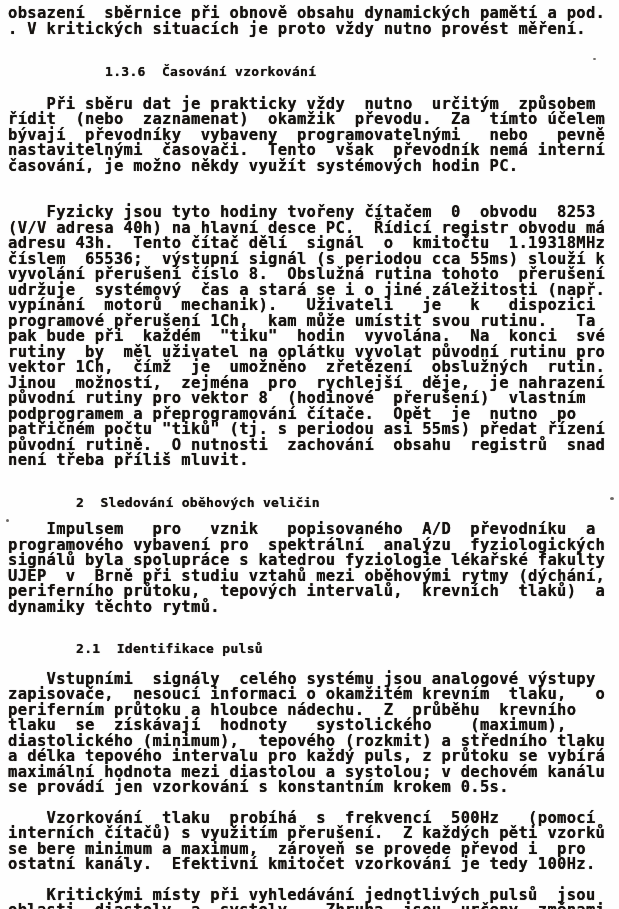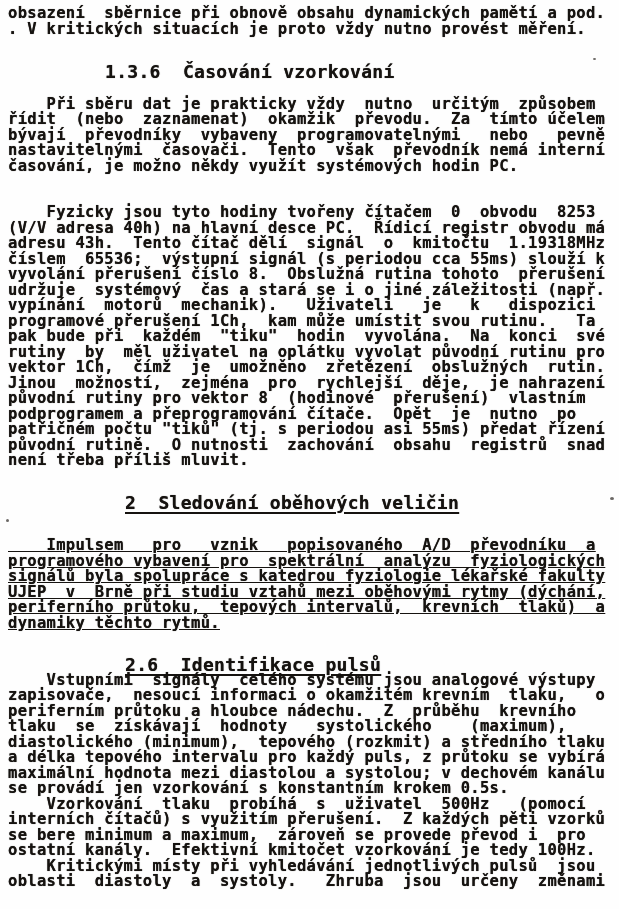--- a/index.html
+++ b/index.html
@@ -22,37 +22,36 @@
     letter-spacing: 0.3px;
     box-sizing: border-box;
     padding: 6px 8px 0 8px;
     text-shadow: 0 0 0.7px rgba(10, 8, 5, 0.85);
   }
   .para, .heading {
     margin: 0;
     white-space: pre-wrap;
   }
   .heading {
-    font-size: 18px;
+    font-size: 13px;
   }
   .heading-136 {
     margin-top: 27px;
     margin-left: 97px;
   }
   .heading-underlined {
-    text-decoration: underline;
     text-decoration-thickness: 1.6px;
     text-underline-offset: 3px;
-    margin-left: 117px;
+    margin-left: 68px;
   }
   .mt-h2   { margin-top: 26px; }
   .mt-p1   { margin-top: 17px; }
   .mt-p2   { margin-top: 31px; }
-  .mt-imp  { margin-top: 28px; text-decoration: underline; }
-  .mt-std  { margin-top: 0; }
+  .mt-imp  { margin-top: 12px; }
+  .mt-std  { margin-top: 15px; }
   
   .noise {
     position: absolute;
     background: #3a3632;
     border-radius: 50%;
     opacity: 0.75;
   }
   .n1 { left: 428px; top: 146px; width: 3px; height: 3px; }
   .n2 { left: 610px; top: 497px; width: 4px; height: 3px; }
   .n3 { left: 6px;   top: 519px; width: 3px; height: 3px; }
@@ -96,32 +95,32 @@
 
   <h2 class="heading heading-underlined mt-h2">2  Sledování oběhových veličin</h2>
 
   <p class="para mt-imp">    Impulsem   pro   vznik   popisovaného  A/D  převodníku  a
 programového vybavení pro  spektrální  analýzu  fyziologických
 signálů byla spolupráce s katedrou fyziologie lékařské fakulty
 UJEP  v  Brně při studiu vztahů mezi oběhovými rytmy (dýchání,
 periferního průtoku,  tepových intervalů,  krevních  tlaků)  a
 dynamiky těchto rytmů.</p>
 
-  <h2 class="heading heading-underlined mt-h2">2.6  Identifikace pulsů</h2>
+  <h2 class="heading heading-underlined mt-h2">2.1  Identifikace pulsů</h2>
 
   <p class="para mt-std">    Vstupními  signály  celého systému jsou analogové výstupy
 zapisovače,  nesoucí informaci o okamžitém krevním  tlaku,   o
 periferním průtoku a hloubce nádechu.  Z  průběhu  krevního
 tlaku  se  získávají  hodnoty   systolického    (maximum),
 diastolického (minimum),  tepového (rozkmit) a středního tlaku
 a délka tepového intervalu pro každý puls, z průtoku se vybírá
 maximální hodnota mezi diastolou a systolou; v dechovém kanálu
 se provádí jen vzorkování s konstantním krokem 0.5s.</p>
 
-  <p class="para mt-std">    Vzorkování  tlaku  probíhá  s  uživatel  500Hz   (pomocí
+  <p class="para mt-std">    Vzorkování  tlaku  probíhá  s  frekvencí  500Hz   (pomocí
 interních čítačů) s využitím přerušení.  Z každých pěti vzorků
 se bere minimum a maximum,  zároveň se provede převod i  pro
 ostatní kanály.  Efektivní kmitočet vzorkování je tedy 100Hz.</p>
 
   <p class="para mt-std">    Kritickými místy při vyhledávání jednotlivých pulsů  jsou
 oblasti  diastoly  a  systoly.   Zhruba  jsou  určeny  změnami</p>
 
   <span class="noise n1"></span>
   <span class="noise n2"></span>
   <span class="noise n3"></span>

